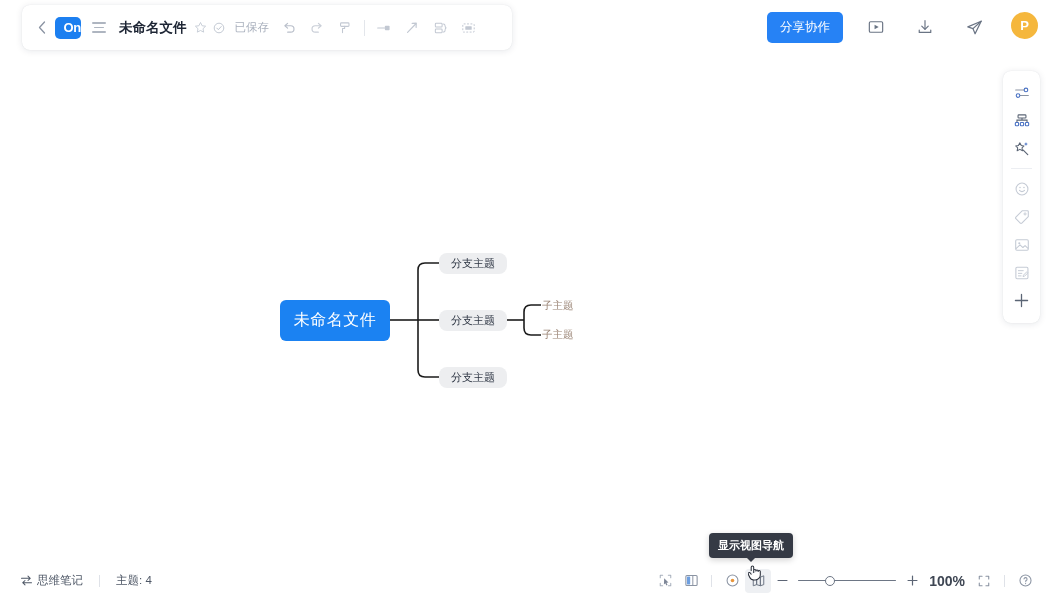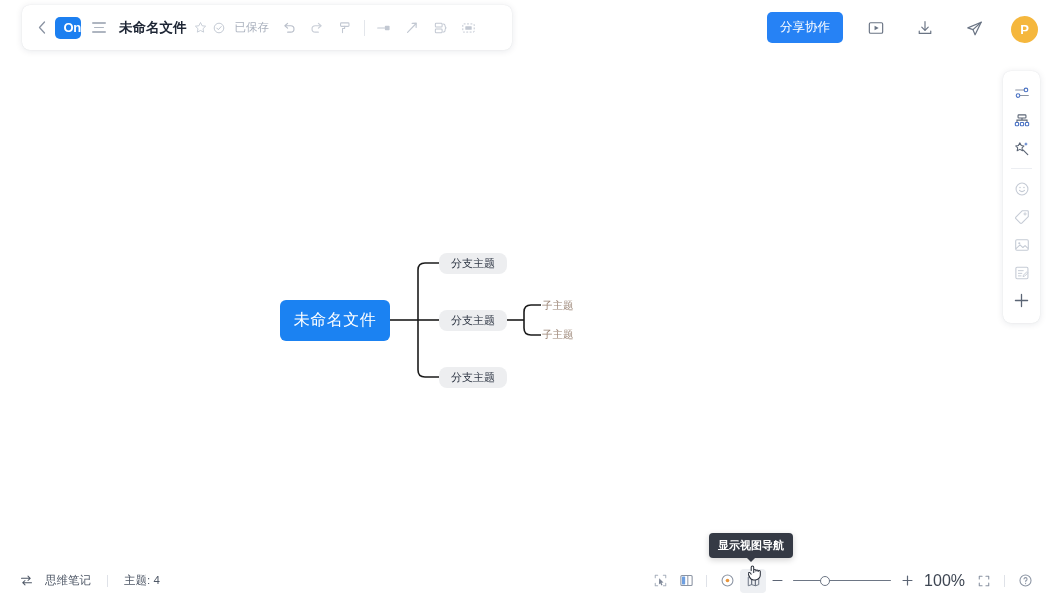--- a/index.html
+++ b/index.html
@@ -60,21 +60,21 @@
   .tb-icons { display: flex; align-items: center; margin-left: 6px; }
   .tb-btn {
     width: 28px; height: 28px; display: flex; align-items: center; justify-content: center;
     cursor: pointer; color: #b9bfca; border-radius: 4px;
   }
   .tb-div { width: 1px; height: 16px; background: #e3e6eb; margin: 0 5px; }
 
   
   .topright {
     position: absolute; right: 18px; top: 12px;
-    display: flex; align-items: flex-end; gap: 17px; z-index: 20;
+    display: flex; align-items: flex-start; gap: 17px; z-index: 20;
   }
   .share-btn {
     background: #2682F5; color: #ffffff; font-size: 12.5px; font-weight: 500;
     border-radius: 5px; padding: 7px 13px; cursor: pointer; white-space: nowrap;
     border: none; font-family: "Liberation Sans", sans-serif;
   }
   .tr-btn {
     width: 32px; height: 30px; display: flex; align-items: center; justify-content: center;
     color: #6a7484; cursor: pointer;
   }
@@ -126,21 +126,21 @@
   .node-s1 { left: 542px; top: 298px; }
   .node-s2 { left: 542px; top: 327px; }
 
   
   .bottombar {
     position: absolute; left: 0; bottom: 0; width: 1056px; height: 37px;
     background: #ffffff; display: flex; align-items: center; z-index: 15;
   }
   .bb-left { display: flex; align-items: center; margin-left: 20px; gap: 0; }
   .bb-mode {
-    display: flex; align-items: center; gap: 12px;
+    display: flex; align-items: center; gap: 4px;
     font-size: 11.5px; color: #4e5766; cursor: pointer; white-space: nowrap;
   }
   .bb-sep { width: 1px; height: 12px; background: #dfe2e8; margin: 0 16px; }
   .bb-count { font-size: 11.5px; color: #4e5766; white-space: nowrap; cursor: default; }
 
   .bb-right {
     margin-left: auto; display: flex; align-items: center; margin-right: 18px; gap: 0;
   }
   .bb-btn {
     width: 26px; height: 24px; display: flex; align-items: center; justify-content: center;
@@ -155,22 +155,22 @@
   .slider {
     position: relative; width: 98px; height: 22px; margin: 0 5px;
     display: flex; align-items: center; cursor: pointer;
   }
   .slider-track { width: 100%; height: 1.6px; background: #6d7685; border-radius: 2px; }
   .slider-thumb {
     position: absolute; left: 27px; width: 10px; height: 10px; border-radius: 50%;
     background: #ffffff; border: 1.6px solid #6d7685;
   }
   .zoom-val {
-    font-size: 16px; color: #3e4653; min-width: 34px; text-align: center;
-    margin: 0 6px; cursor: default; font-weight: 400;
+    font-size: 14px; color: #3e4653; min-width: 34px; text-align: center;
+    margin: 0 6px; cursor: default; font-weight: 700;
   }
 
   
   .tooltip {
     position: absolute; left: 709px; top: 533px;
     background: #353A45; color: #ffffff; font-size: 11px;
     padding: 5px 9px; border-radius: 4px; white-space: nowrap; z-index: 40;
     box-shadow: 0 2px 6px rgba(0,0,0,0.18);
     font-weight: bold;
   }

